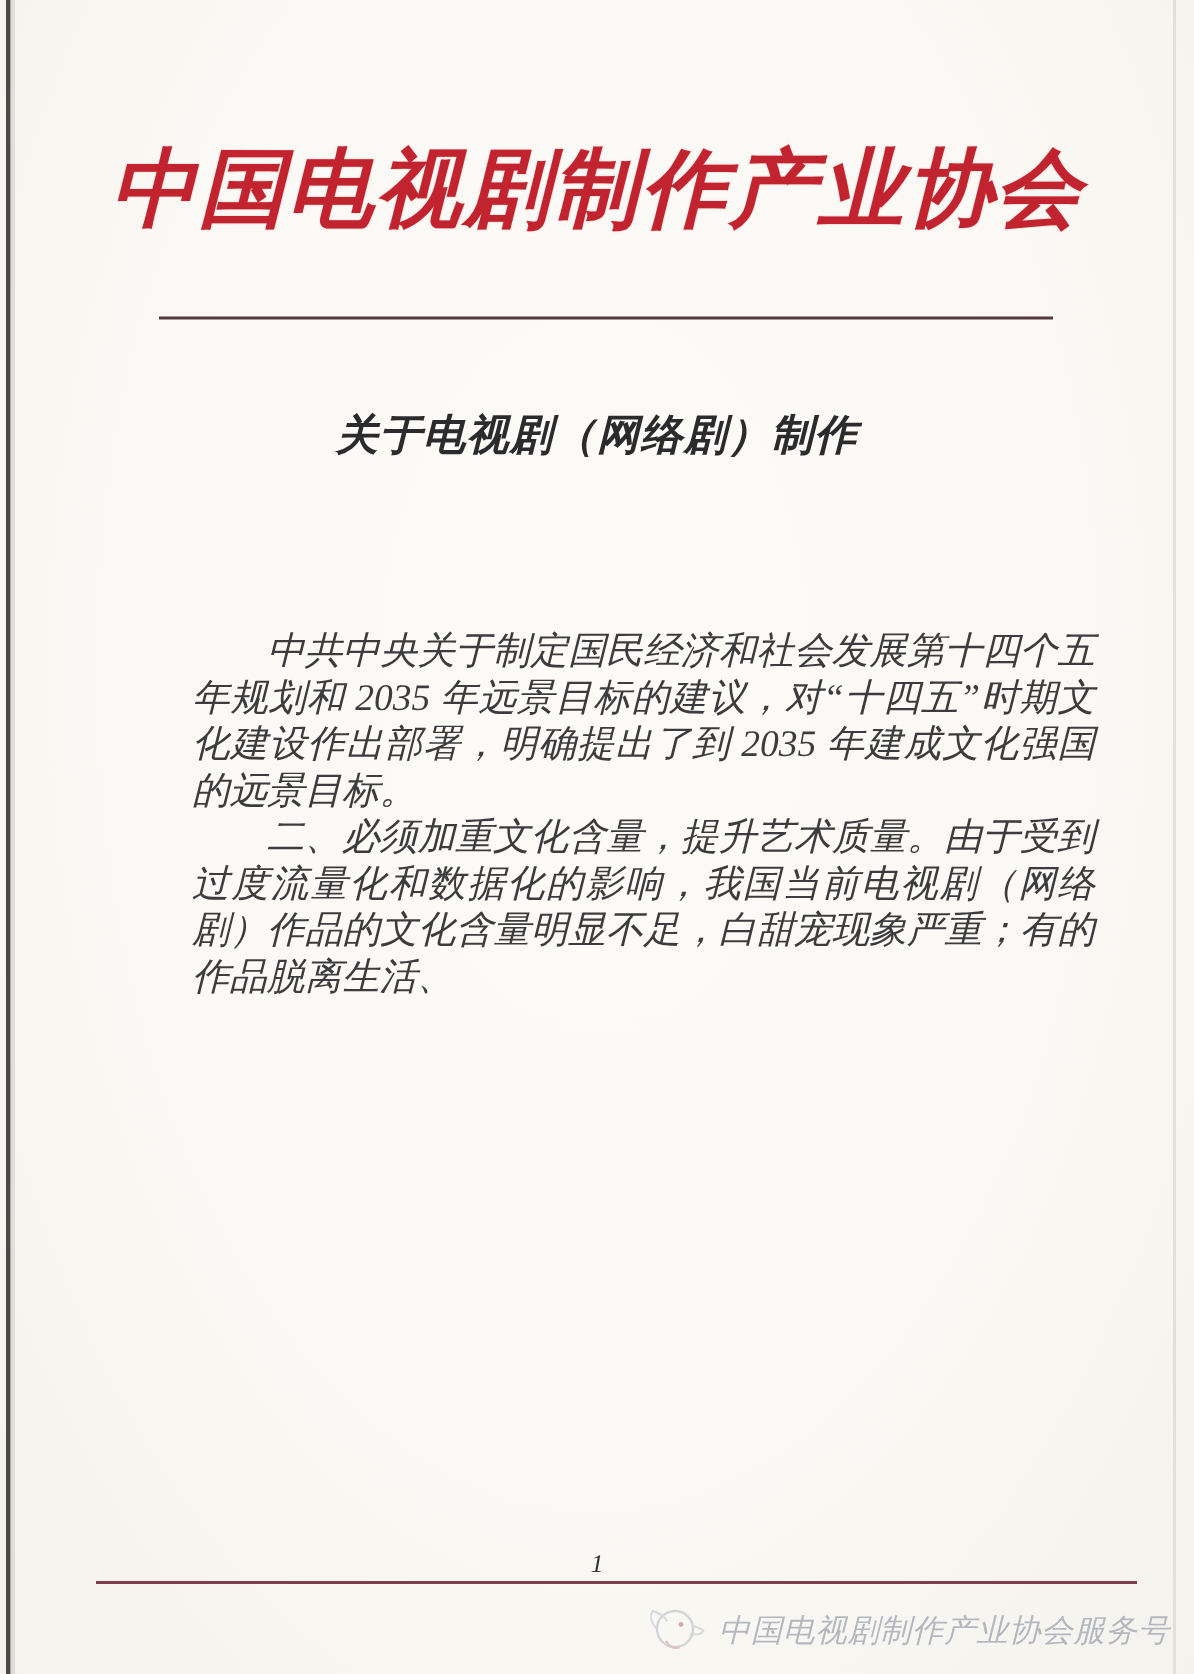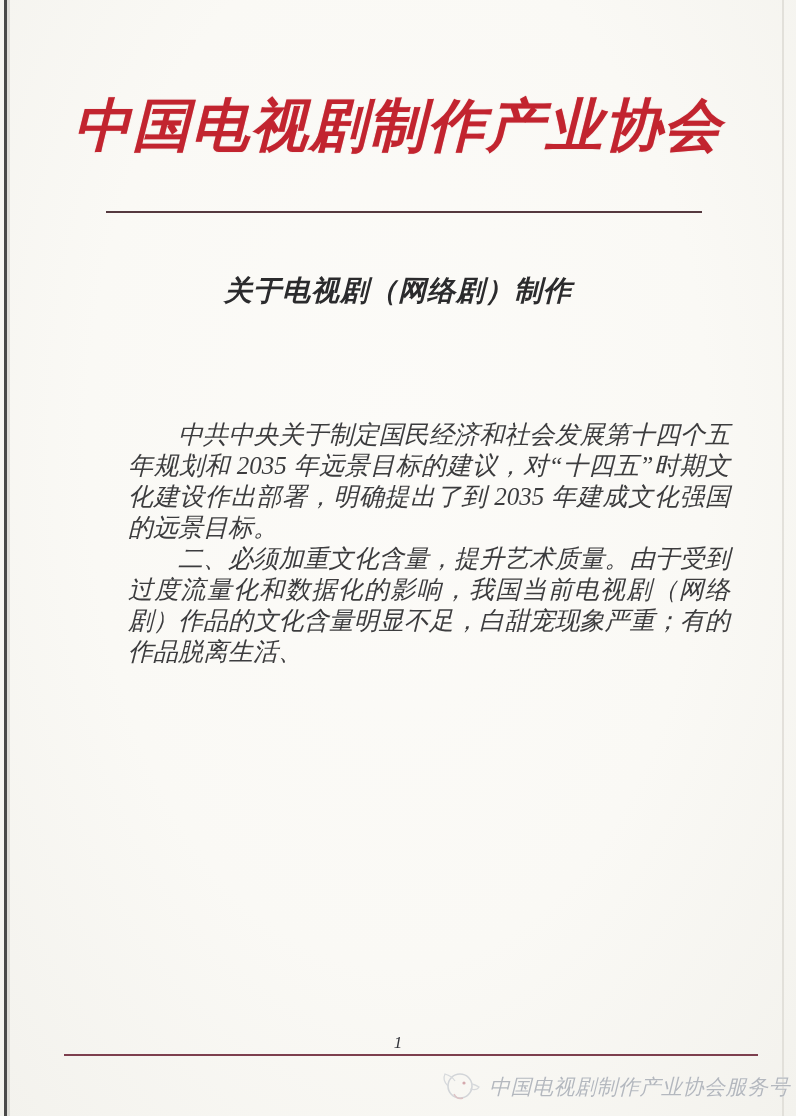--- a/index.html
+++ b/index.html
@@ -70,21 +70,21 @@
   .footer-rule {
     position: absolute; left: 64px; top: 1054px; width: 694px; height: 2px;
     background: #7d3f4e;
   }
   .page-number {
     position: absolute; left: 0; top: 1033px; width: 796px;
     text-align: center;
     font-size: 17px; color: #33343a;
   }
   .watermark {
-    position: absolute; top: 1062px; right: 6px;
+    position: absolute; top: 1062px; right: 16px;
     display: flex; align-items: center;
     height: 50px;
     text-align: center;
   }
   .watermark-logo { width: 46px; height: 46px; margin-right: 6px; opacity: .75; }
   .watermark-text {
     color: #b4b8be;
     font-size: 21px;
     letter-spacing: .5px;
     white-space: nowrap;

